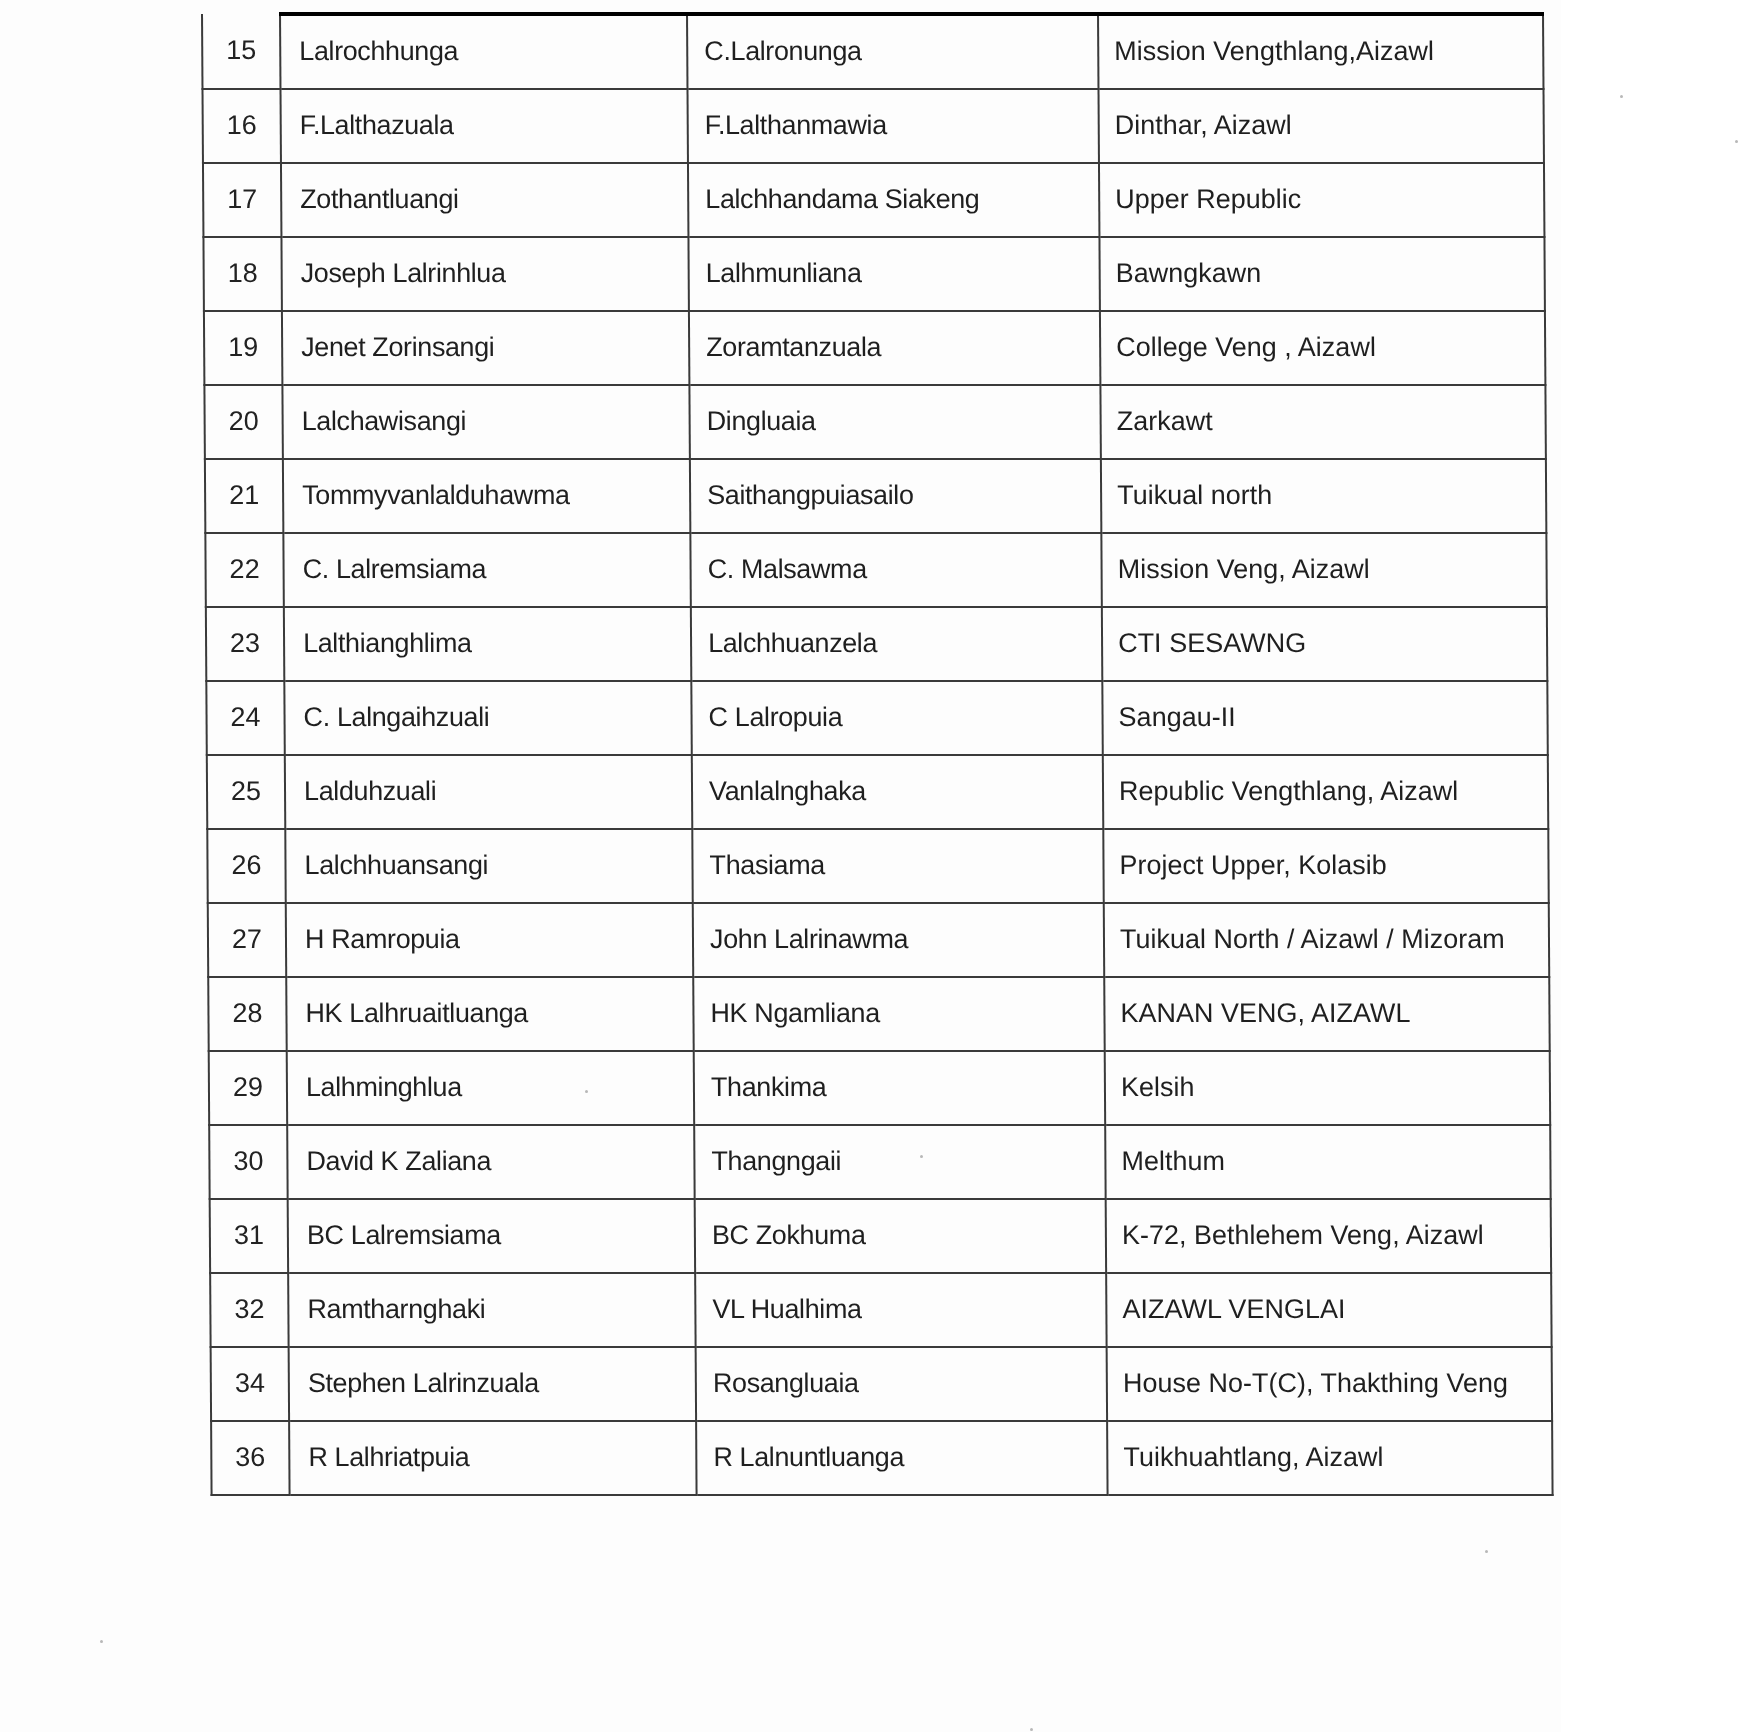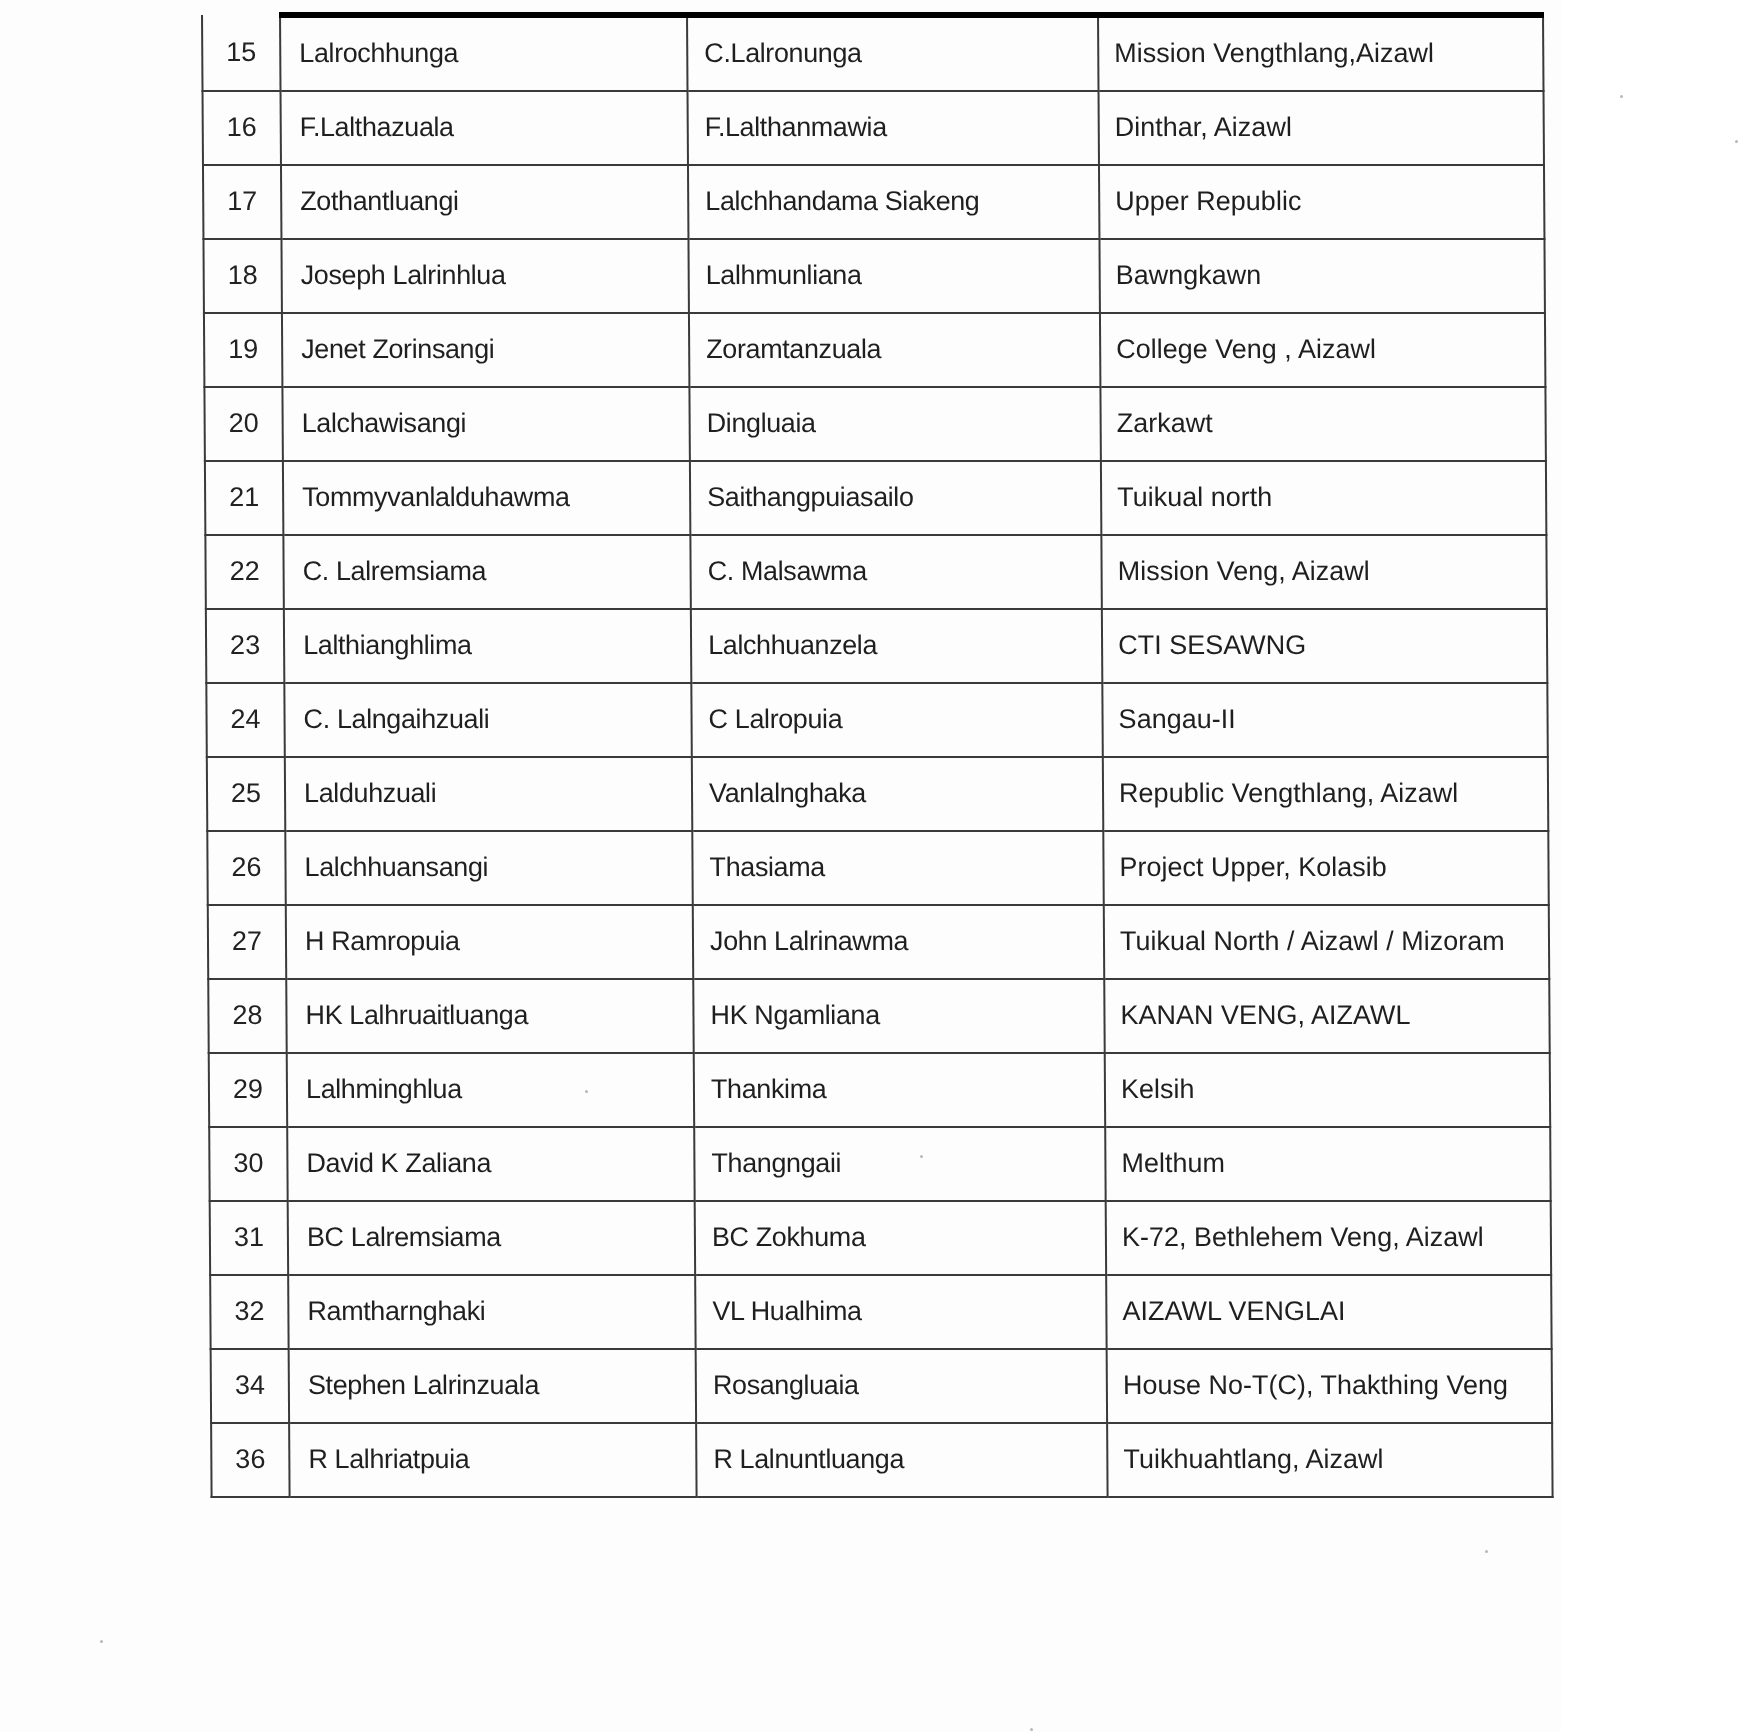--- a/index.html
+++ b/index.html
@@ -42,21 +42,21 @@
     table.roster td {
       border: 2px solid #3a3a3a;
       height: 72px;
       padding: 0;
       vertical-align: middle;
       font-size: 27px;
       line-height: 1.15;
       white-space: nowrap;
       overflow: hidden;
     }
-    table.roster tr:first-child td { border-top: 6px solid #000000; }
+    table.roster tr:first-child td { border-top: 4px solid #000000; }
     table.roster tr:first-child td.sl { border-top: none; }
     td.sl {
       text-align: center;
       font-size: 26px;
       color: #222;
     }
     td.name {
       padding-left: 18px !important;
       letter-spacing: -0.4px;
       transform-origin: left;

